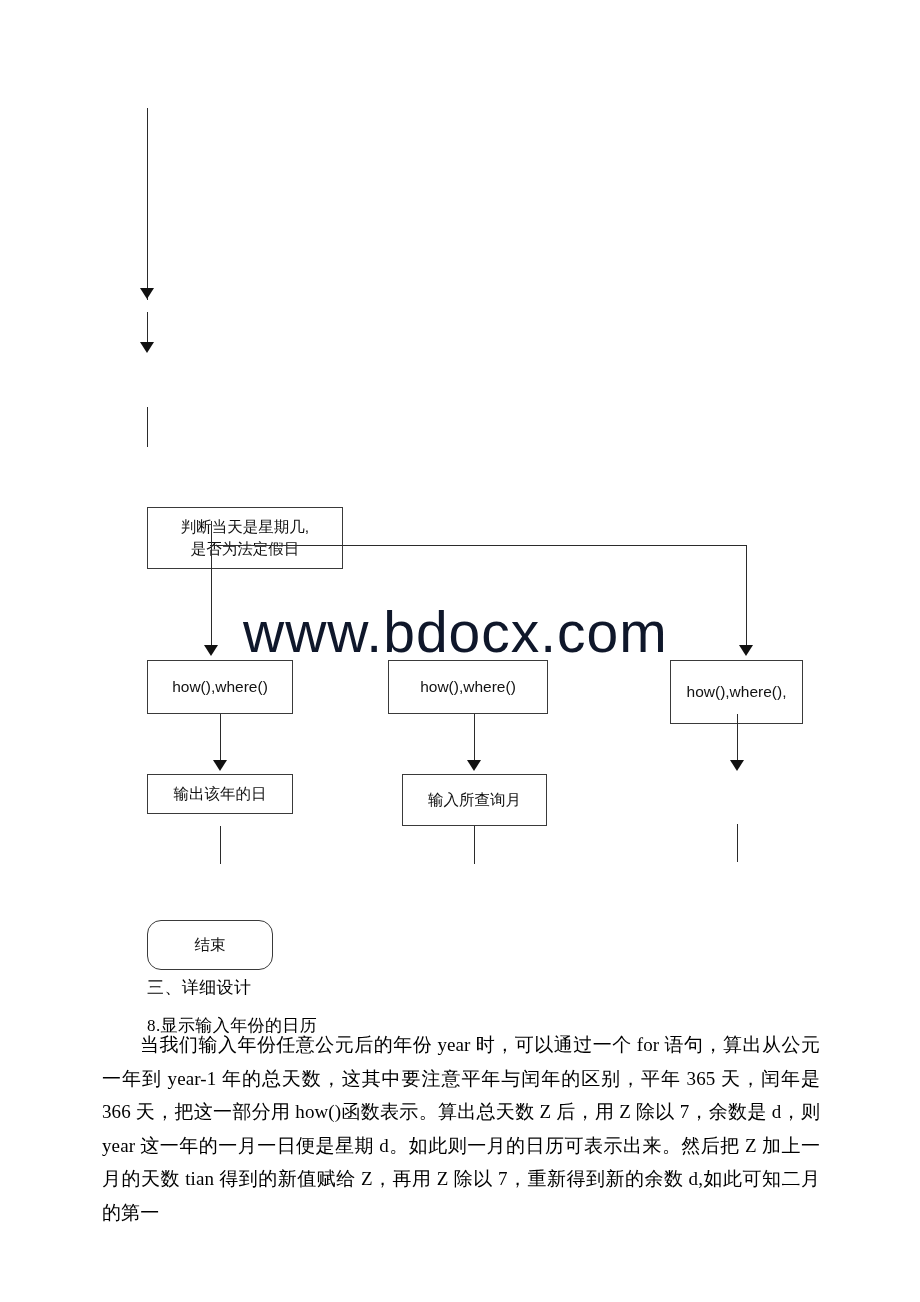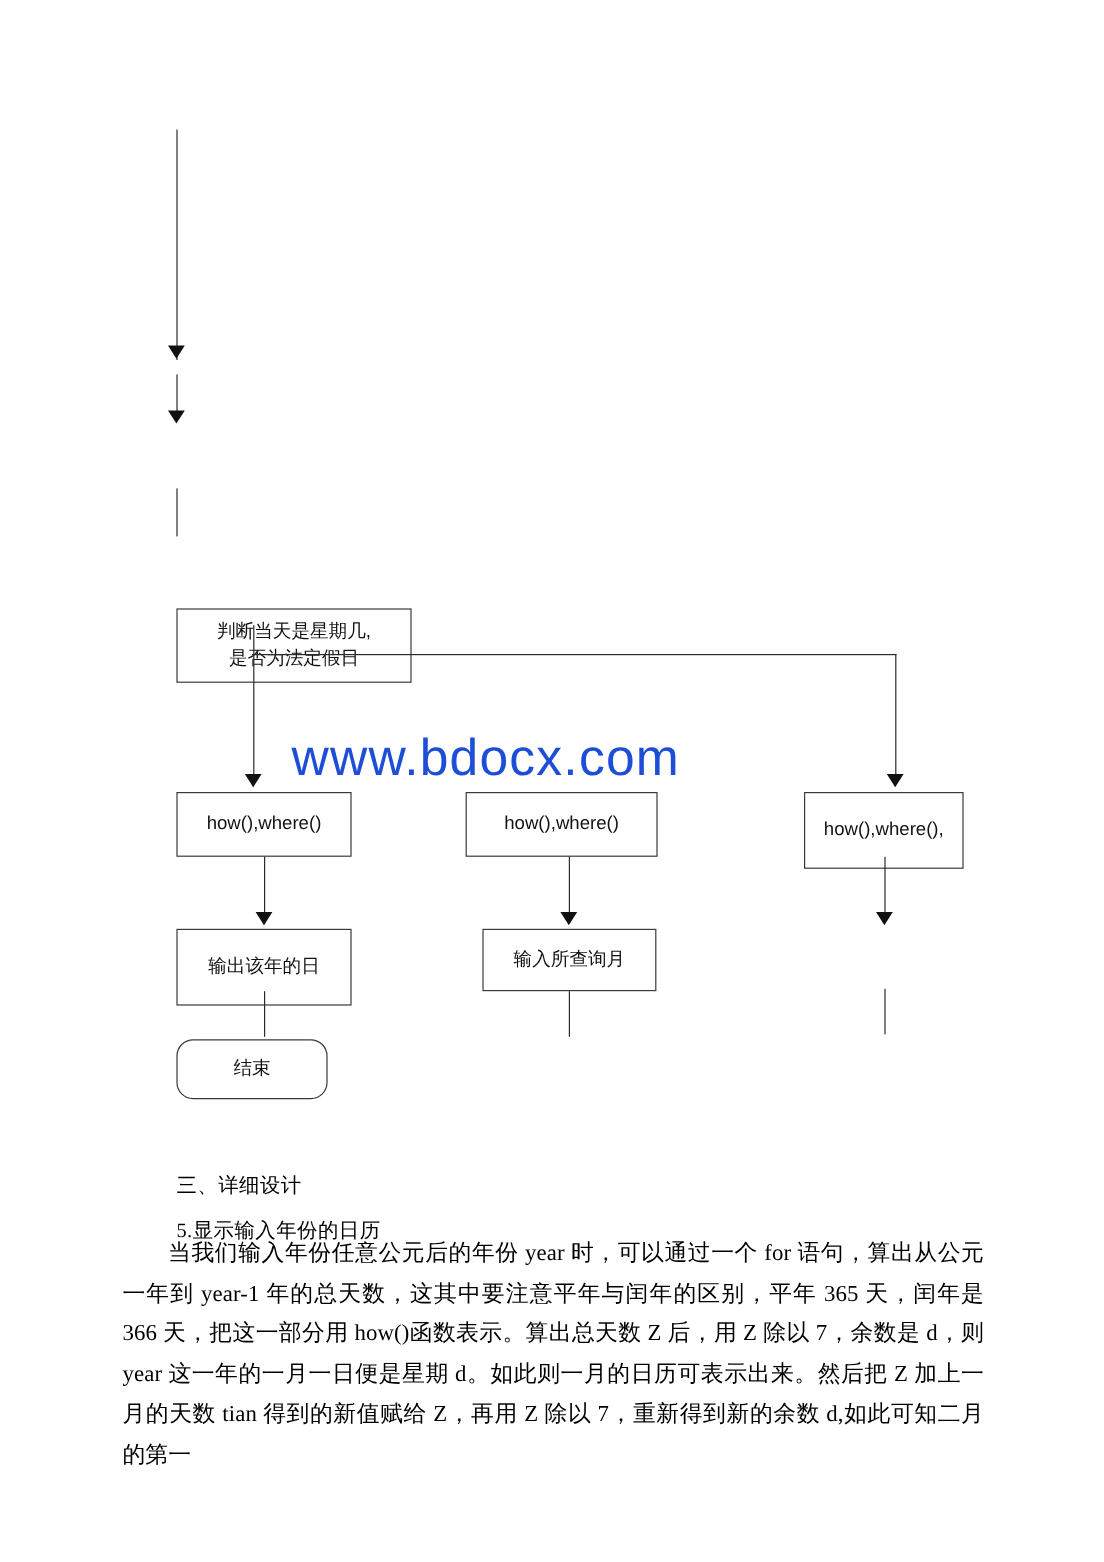--- a/index.html
+++ b/index.html
@@ -22,24 +22,24 @@
   }
 
   
   #watermark {
     position: absolute;
     left: 243px;
     top: 601px;
     width: 440px;
     height: 62px;
     font-family: "Liberation Sans", "DejaVu Sans", sans-serif;
-    font-size: 43px;
+    font-size: 57px;
     line-height: 62px;
     letter-spacing: 1px;
-    color: #1d4ed8;
+    color: #0f172a;
     white-space: nowrap;
     user-select: none;
     z-index: 0;
   }
 
   
   .fc-layer { position: absolute; left: 0; top: 0; width: 920px; height: 960px; z-index: 2; }
 
   .node {
     position: absolute;
@@ -152,43 +152,43 @@
 
     <div class="vline" style="left:220px; top:714px; height:50px;"></div>
     <div class="arrowhead" style="left:213px; top:760px;"></div>
 
     <div class="vline" style="left:474px; top:714px; height:50px;"></div>
     <div class="arrowhead" style="left:467px; top:760px;"></div>
 
     <div class="vline" style="left:737px; top:714px; height:50px;"></div>
     <div class="arrowhead" style="left:730px; top:760px;"></div>
 
-    <div class="node" style="left:147px; top:774px; width:146px; height:64px;">
+    <div class="node" style="left:147px; top:774px; width:146px; height:40px;">
       <span>输出该年的日</span>
     </div>
 
     <div class="node" style="left:402px; top:774px; width:145px; height:52px;text-align:center;">
       <span>输入所查询月</span>
     </div>
 
     <div class="vline" style="left:220px; top:826px; height:38px;"></div>
 
     <div class="vline" style="left:474px; top:826px; height:38px;"></div>
 
     <div class="vline" style="left:737px; top:824px; height:38px;"></div>
 
-    <div class="node rounded" style="left:147px; top:866px; width:126px; height:50px;">
+    <div class="node rounded" style="left:147px; top:920px; width:126px; height:50px;">
       <span>结束</span>
     </div>
 
   </div>
 
   <div id="textblock">
 
     <div class="heading" style="top:952px;">三、详细设计</div>
 
-    <div class="heading" style="top:990px;">5.显示输入年份的日历</div>
+    <div class="heading" style="top:990px;">8.显示输入年份的日历</div>
 
     <div id="para">当我们输入年份任意公元后的年份 year 时，可以通过一个 for 语句，算出从公元一年到 year-1 年的总天数，这其中要注意平年与闰年的区别，平年 365 天，闰年是 366 天，把这一部分用 how()函数表示。算出总天数 Z 后，用 Z 除以 7，余数是 d，则 year 这一年的一月一日便是星期 d。如此则一月的日历可表示出来。然后把 Z 加上一月的天数 tian 得到的新值赋给 Z，再用 Z 除以 7，重新得到新的余数 d,如此可知二月的第一</div>
 
   </div>
 
 </div>
 
 </body></html>

